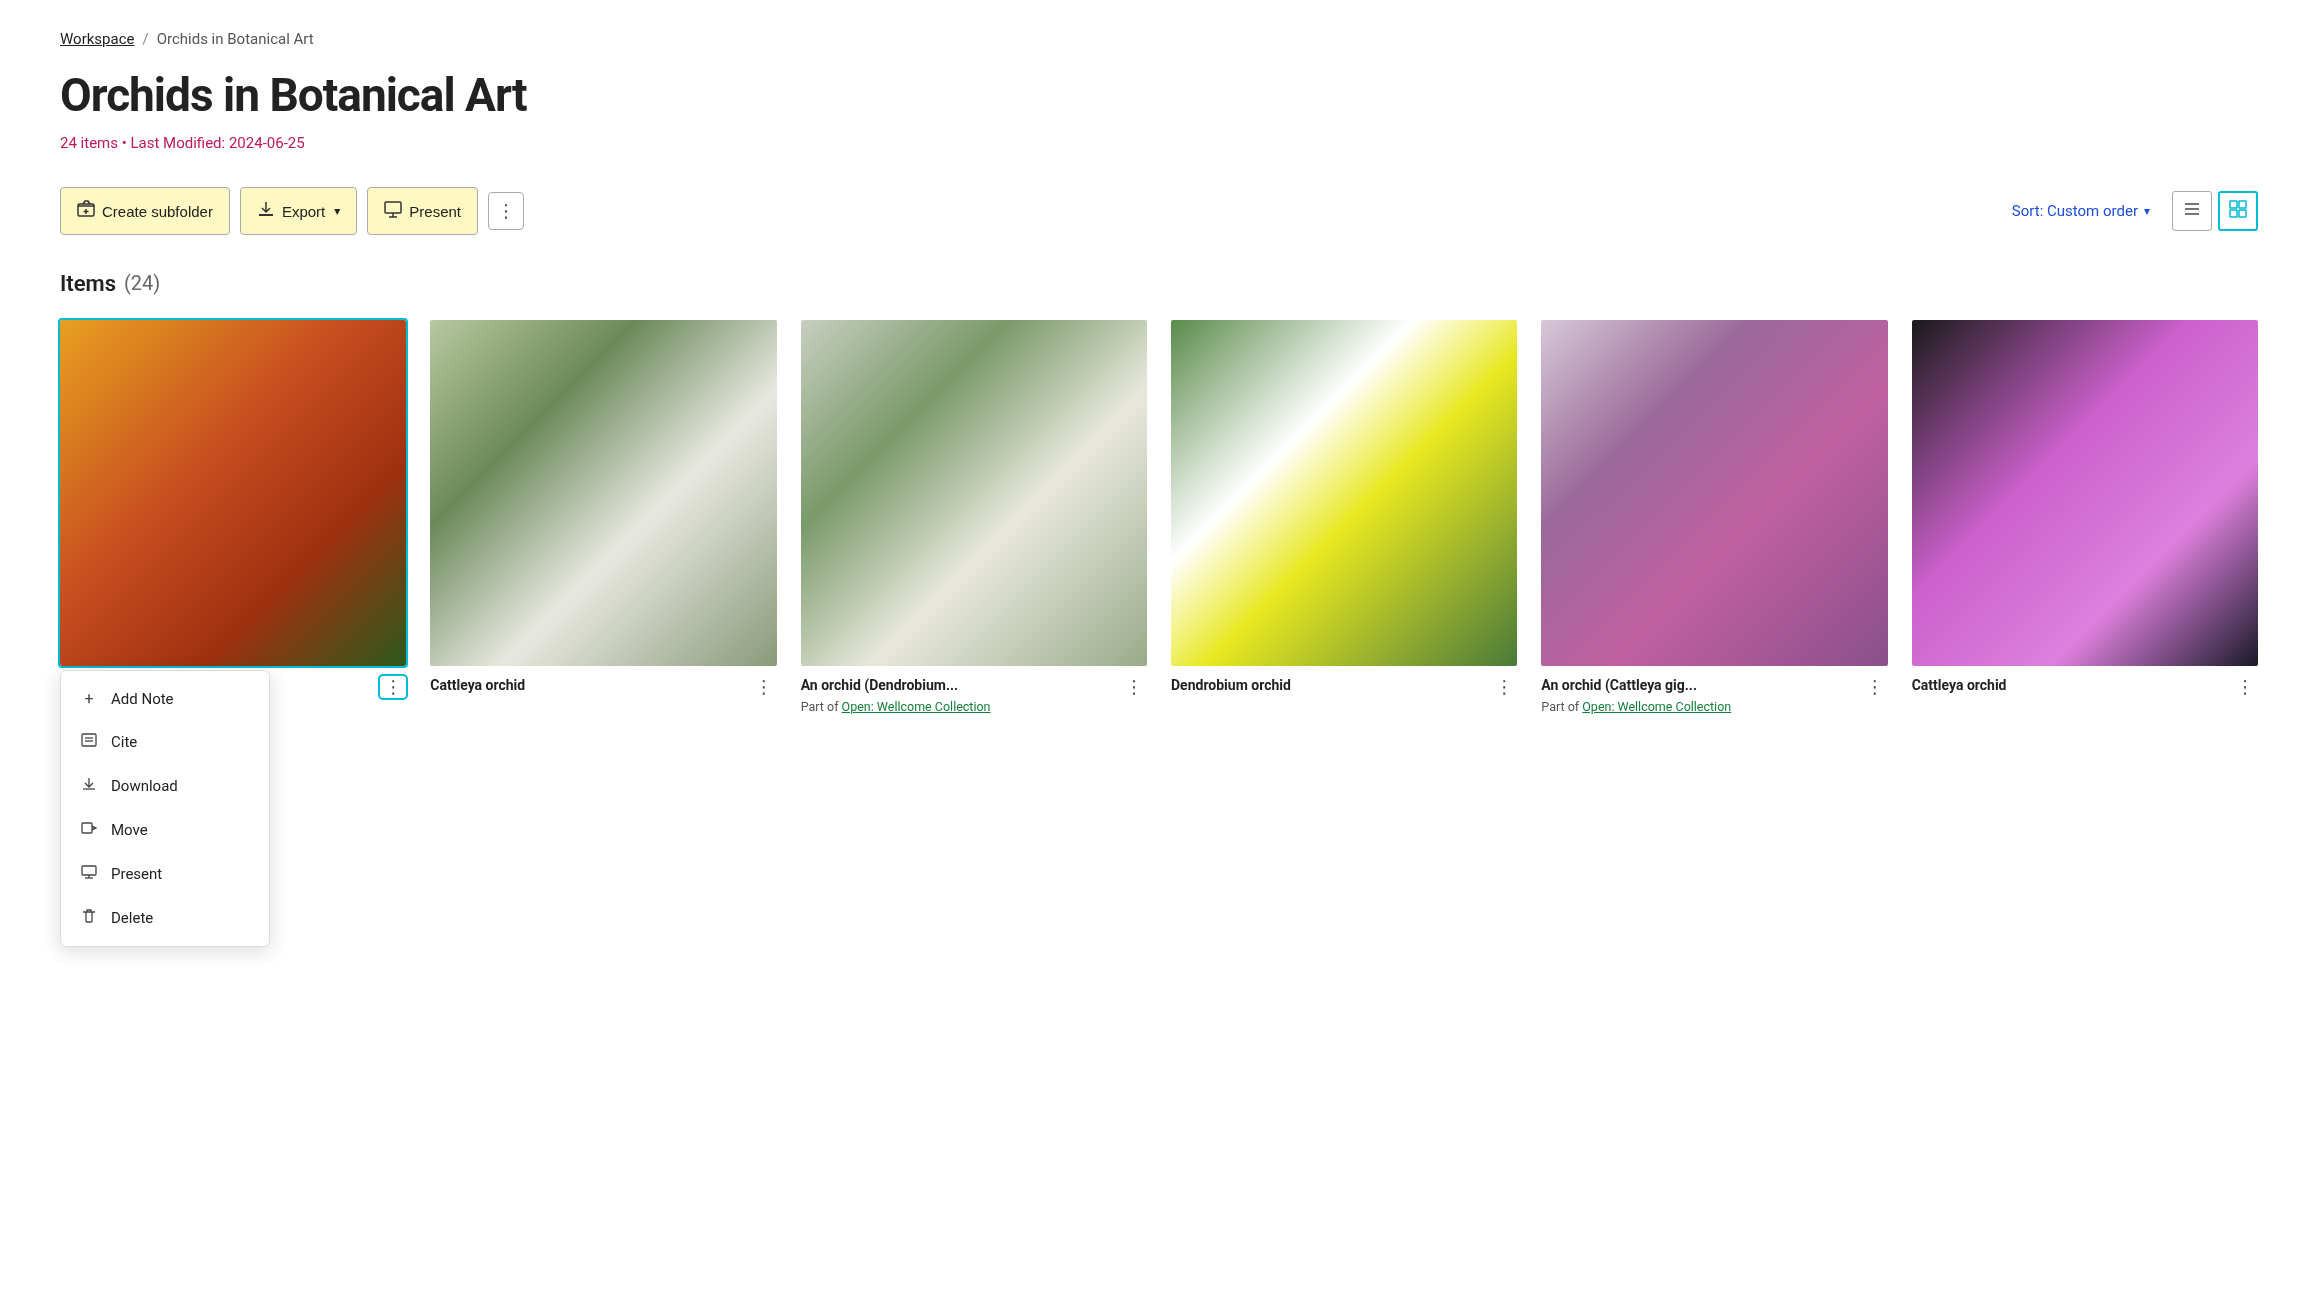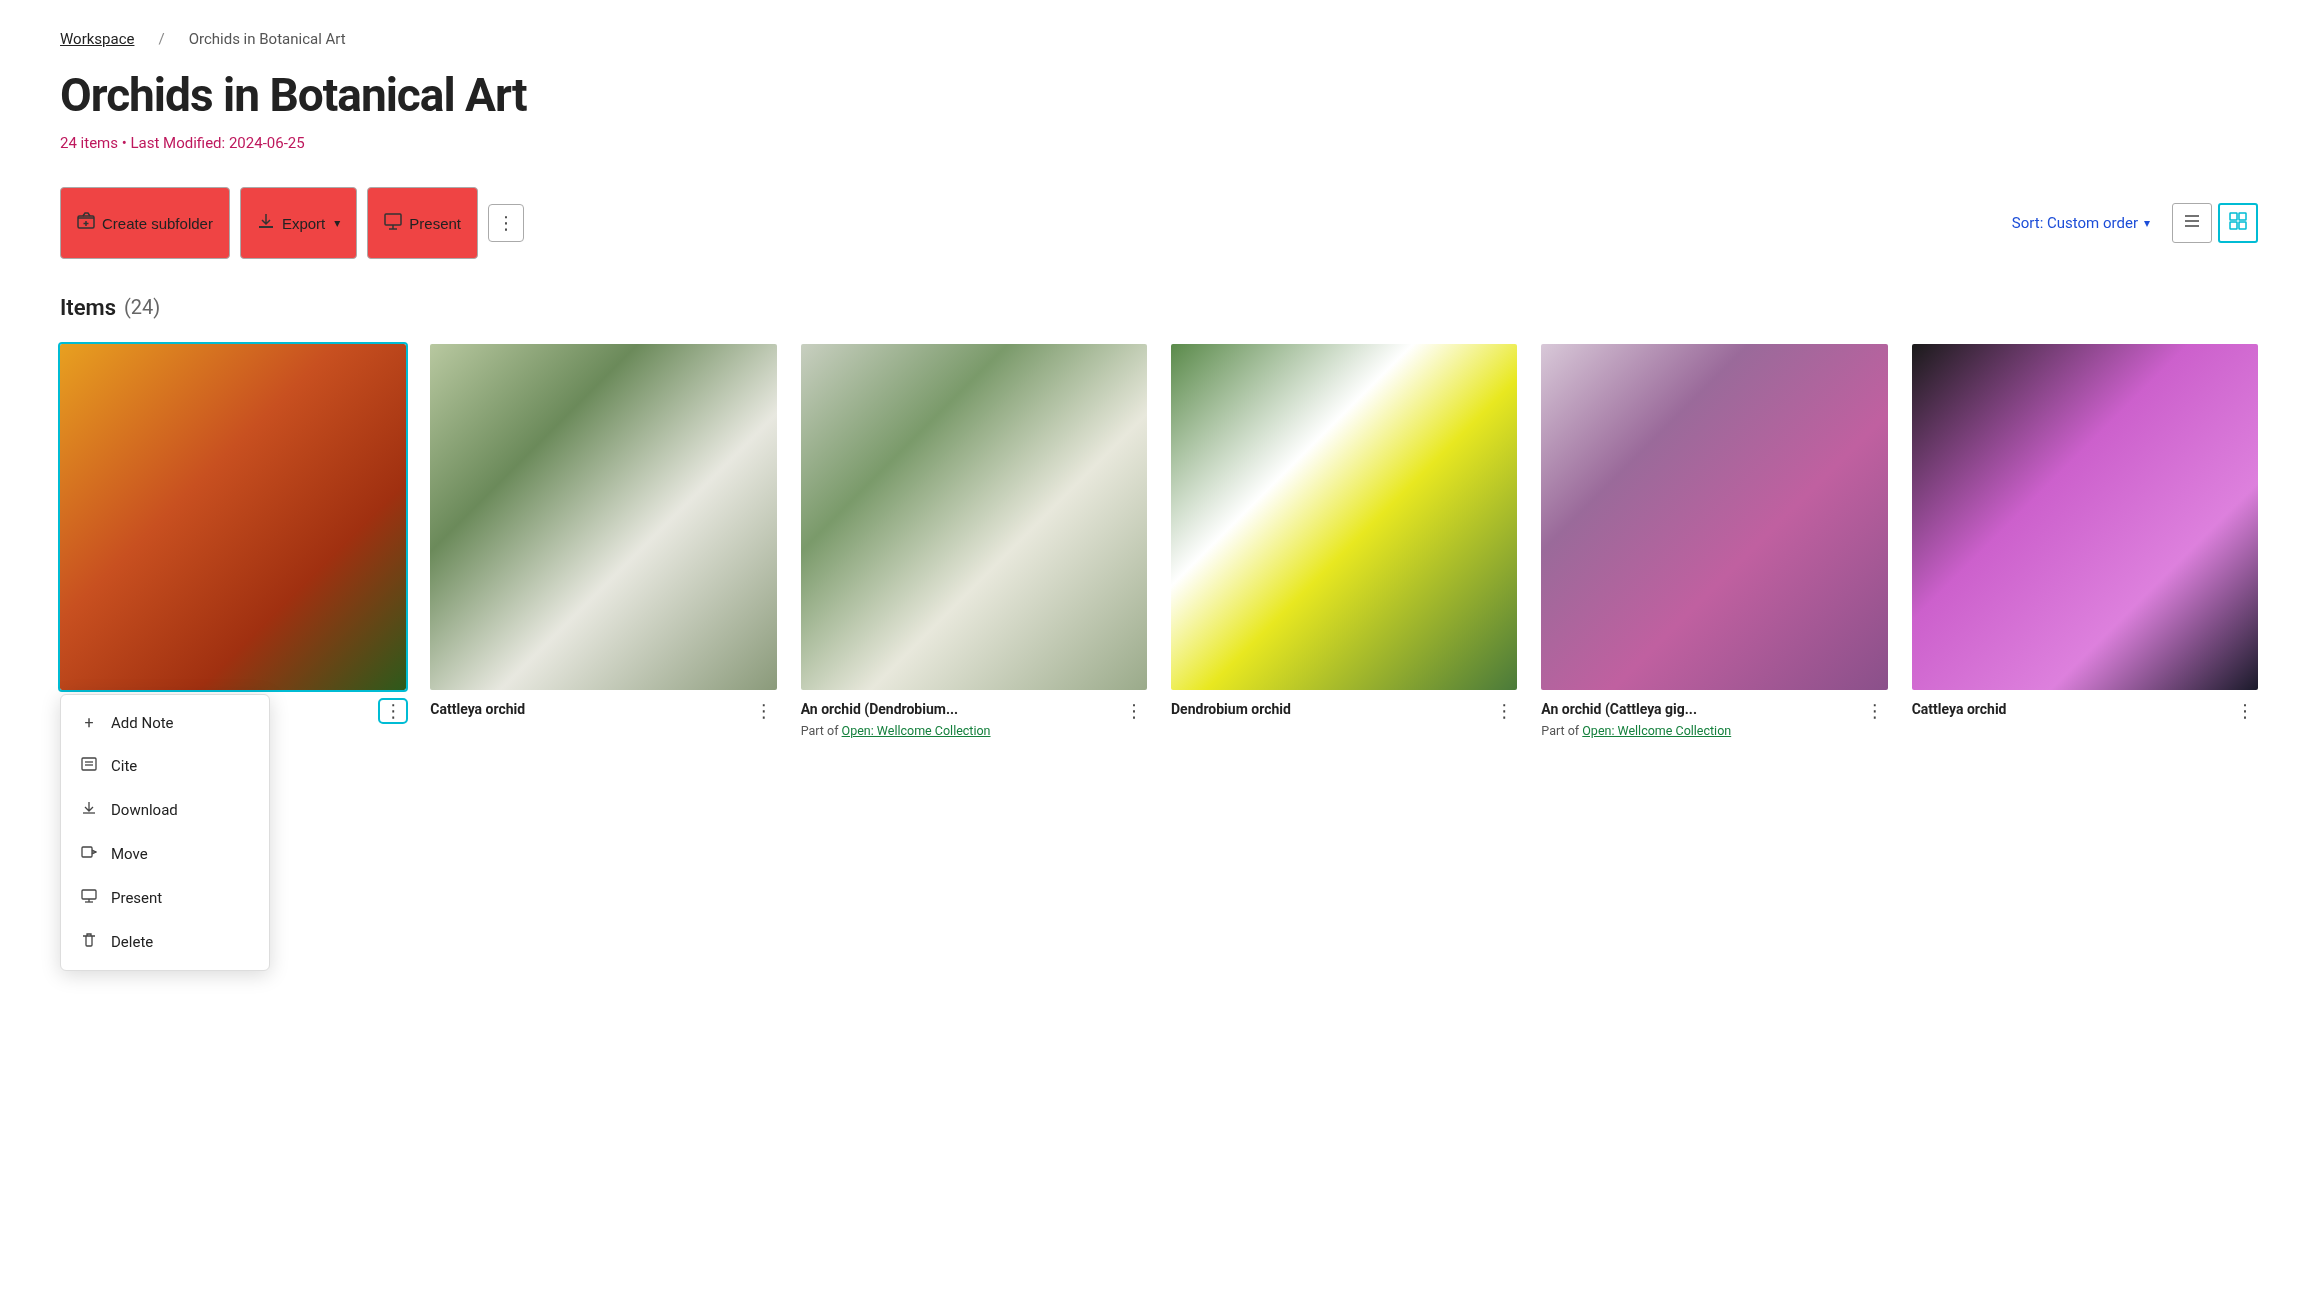--- a/index.html
+++ b/index.html
@@ -11,21 +11,21 @@
       min-height: 100vh;
     }
 
     
     .breadcrumb {
       font-size: 15px;
       color: #555;
       margin-bottom: 20px;
       display: flex;
       align-items: center;
-      gap: 24px;
+      gap: 8px;
     }
     .breadcrumb a {
       color: #222;
       text-decoration: underline;
       cursor: pointer;
     }
     .breadcrumb-sep { color: #888; }
     .breadcrumb-current { color: #555; }
 
     
@@ -46,23 +46,23 @@
       display: flex;
       align-items: center;
       gap: 10px;
       margin-bottom: 36px;
     }
     .toolbar-btn {
       display: flex;
       align-items: center;
       gap: 7px;
       border: 1.5px solid #aaa;
-      background: #ef4444;
+      background: #fef9c3;
       border-radius: 4px;
-      padding: 24px 16px;
+      padding: 12px 16px;
       font-size: 15px;
       cursor: pointer;
       color: #222;
     }
     .toolbar-btn .btn-icon { font-size: 16px; }
     .toolbar-btn .caret { font-size: 12px; margin-left: 2px; }
     .toolbar-more {
       border: 1.5px solid #aaa;
       background: #fff;
       border-radius: 4px;

